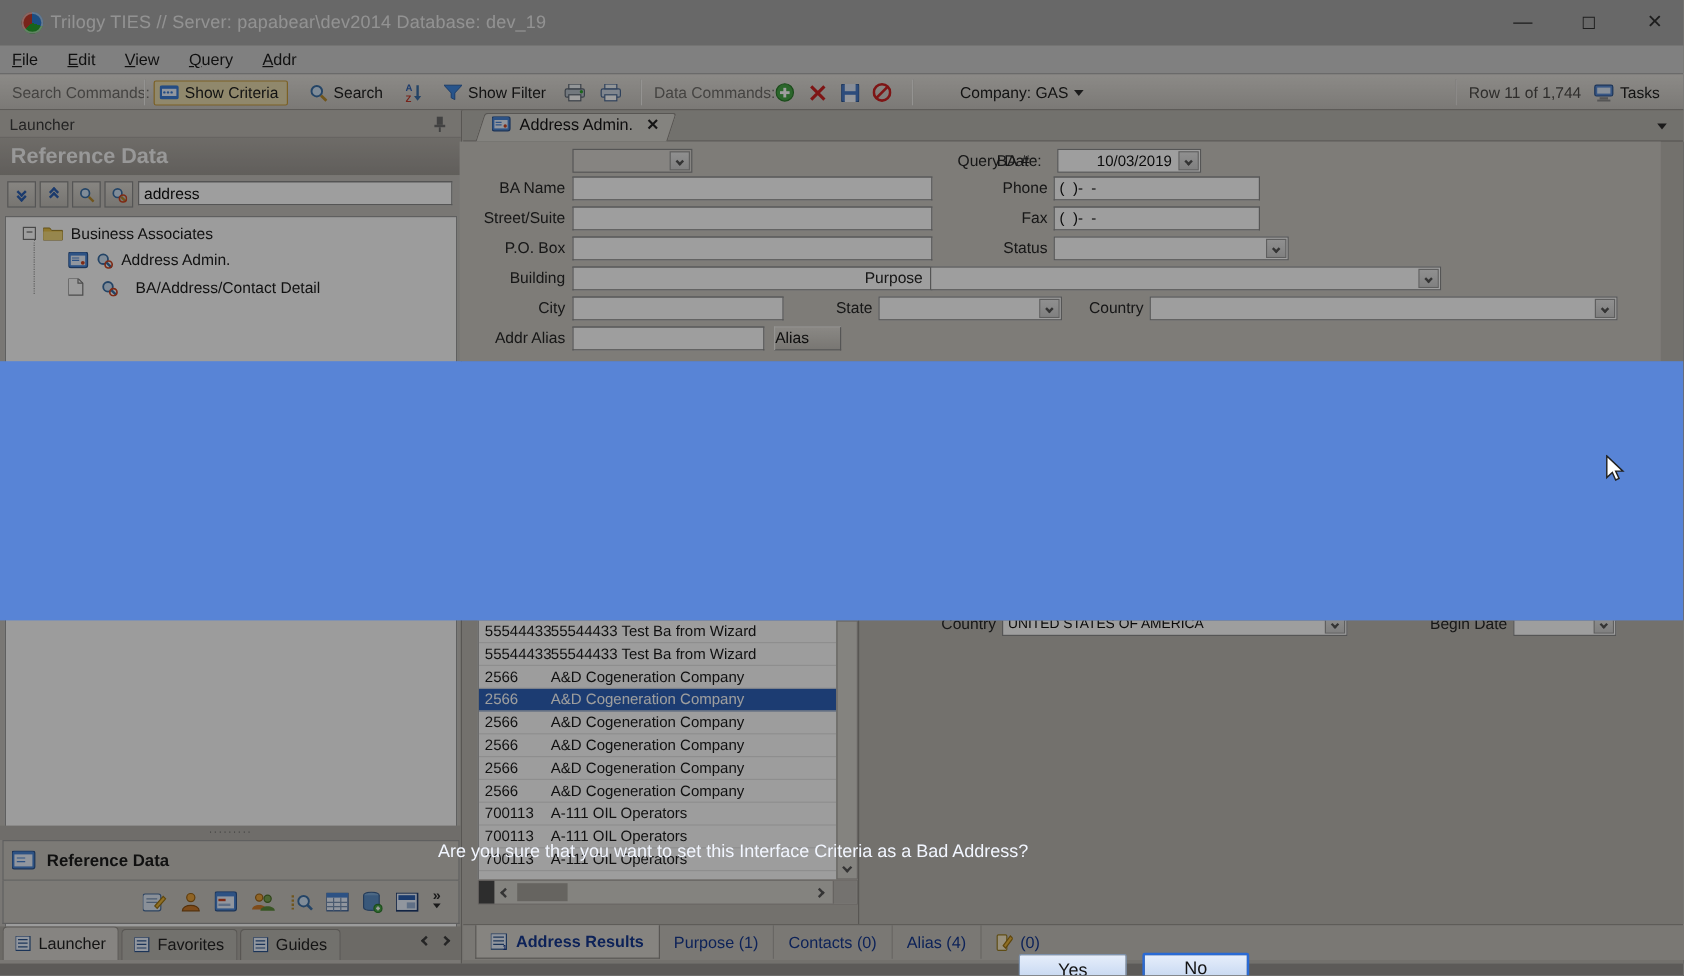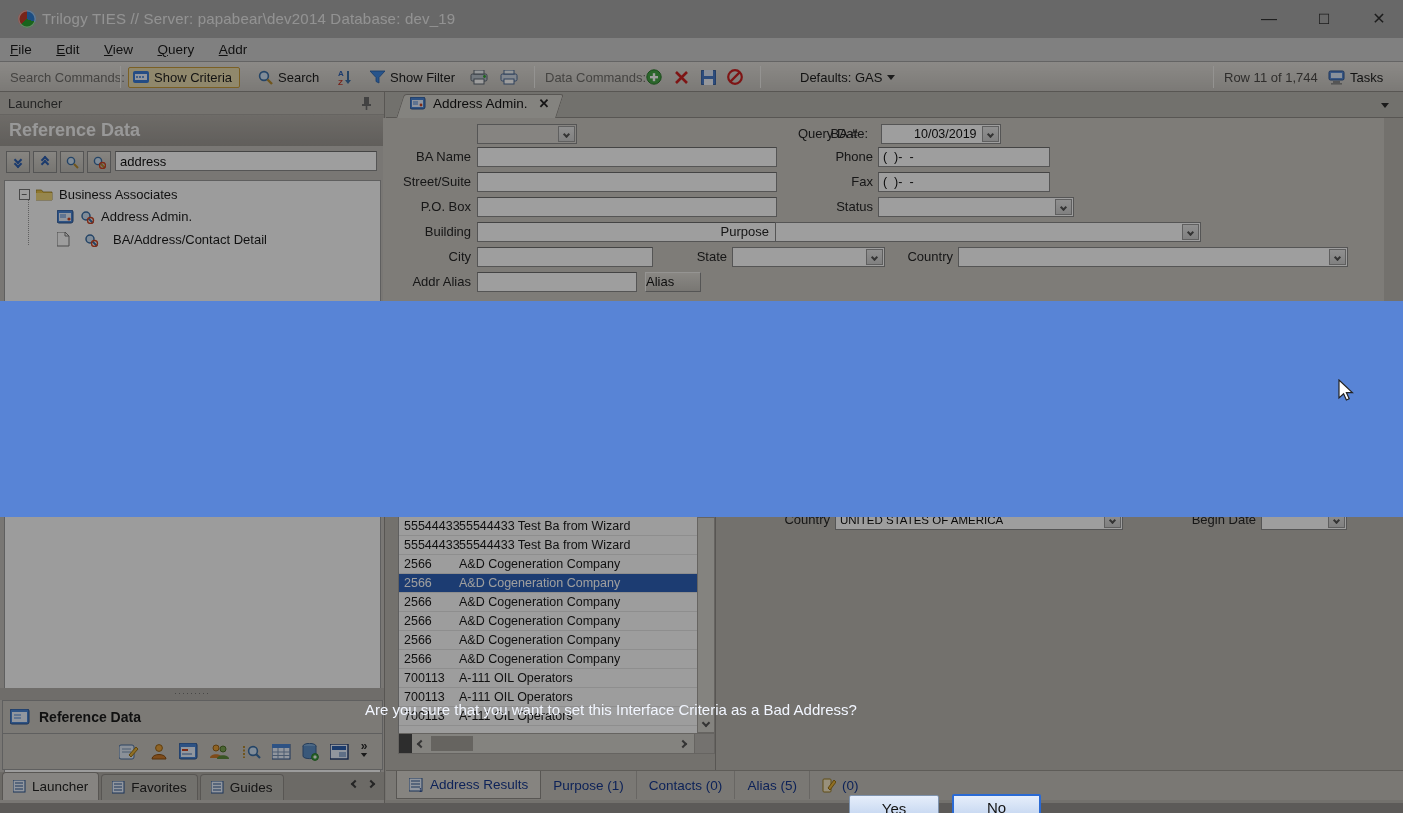--- a/index.html
+++ b/index.html
@@ -61,21 +61,21 @@
   .grow{position:absolute;left:0;width:100%;height:19px;line-height:19px;border-bottom:1px solid #e6e6e6;}
   .grow .c1{position:absolute;left:5px;width:52px;}
   .grow .c2{position:absolute;left:60px;right:2px;}
   .grow.sel{background:#2e62b8;color:#fff;}
   .vsb{position:absolute;left:311px;top:0;width:18px;height:216px;background:#d6d3cd;border:1px solid #a5a29d;}
   .hsb{position:absolute;left:12px;top:216px;width:317px;height:21px;background:#d6d3cd;border:1px solid #a5a29d;}
   .grid-vline{position:absolute;left:329px;top:0;width:1px;height:253px;background:#8e8b86;}
   
   .btabs{position:absolute;left:0px;top:253px;width:1017px;height:30px;background:#c5c2bc;border-top:1px solid #98958f;display:flex;align-items:flex-start;padding-left:10px;}
   .btab{height:28px;display:flex;align-items:center;gap:6px;padding:0 12px;font-size:13.5px;color:#16388e;border-right:1px solid #a8a5a0;}
-  .btab.active{background:#d8d5cf;border:1px solid #8e8b86;border-top:none;font-weight:normal;}
+  .btab.active{background:#d8d5cf;border:1px solid #8e8b86;border-top:none;font-weight:bold;}
   .statusstrip{left:0;top:803px;width:1403px;height:10px;background:#95928e;}
   
   .partial-row{position:absolute;left:0;top:0;width:1017px;height:15px;overflow:hidden;}
   
   .dim{left:0;top:0;width:1403px;height:813px;background:rgba(0,0,0,0.38);z-index:40;}
   .dialog{left:0;top:301px;width:1403px;height:216px;z-index:50;color:#fff;}
   .dialog .title{position:absolute;left:350px;top:336px;font-size:31px;font-weight:300;letter-spacing:.3px;}
   .dialog .msg{position:absolute;left:365px;top:400px;font-size:15px;color:#f2f6ff;}
   .dlg-btn{position:absolute;width:90px;height:27px;background:linear-gradient(#e6eefb,#bdd1ee);border:1px solid #7f93ad;border-radius:2px;font-size:15px;color:#141414;text-align:center;line-height:25px;margin-top:36px;}
   .dlg-btn.focus{border:2px solid #2a6ad4;line-height:23px;}
@@ -181,21 +181,21 @@
         </svg>
     </div>
     <div class="tb" style="left:727px;">
       <svg class="ic" width="16" height="16">
           <circle cx="8" cy="8" r="6.8" fill="none" stroke="#cc2222" stroke-width="2.2"></circle>
           <line x1="3.4" y1="12.6" x2="12.6" y2="3.4" stroke="#cc2222" stroke-width="2.2"></line>
         </svg>
     </div>
     <div class="tb-sep" style="left:760px;"></div>
     <div class="tb" style="left:800px;">
-      <span>Defaults: GAS</span>
+      <span>Company: GAS</span>
       <span class="tri-down"></span>
     </div>
     <div class="tb-sep" style="left:1213px;"></div>
     <div class="tb" style="left:1224px;">
         <span class="tb-label" style="color:#4c4a47;">Row 11 of 1,744</span>
       </div>
     <div class="tb" style="left:1328px;">
       <svg class="ic" width="17" height="15">
           <rect x="1" y="1" width="15" height="9" rx="1.5" fill="#5a8bd6" stroke="#2d558f"></rect>
           <rect x="3" y="3" width="11" height="5" fill="#dce8f8"></rect>
@@ -536,21 +536,21 @@
           </svg>
         <span>Address Results</span>
       </div>
       <div class="btab">
           <span>Purpose (1)</span>
         </div>
       <div class="btab">
           <span>Contacts (0)</span>
         </div>
       <div class="btab">
-          <span>Alias (5)</span>
+          <span>Alias (4)</span>
         </div>
       <div class="btab" style="border-right:none;">
         <svg width="14" height="15">
             <rect x="1" y="1" width="8" height="13" rx="1" fill="#f5e8c8" stroke="#9a7d22"></rect>
             <path d="M6 10 L12 2 L14 4 L8 12 Z" fill="#e8b43a" stroke="#9a7215"></path>
           </svg>
         <span>(0)</span>
       </div>
     </div>
   </div>

